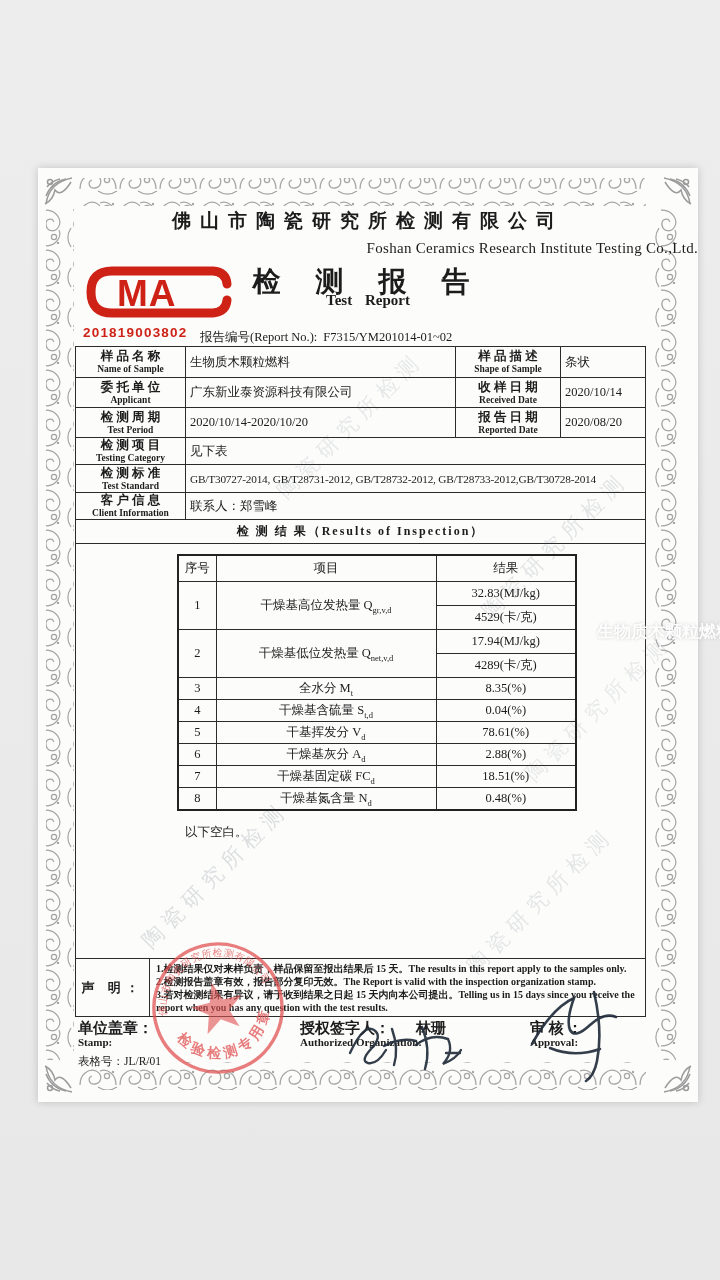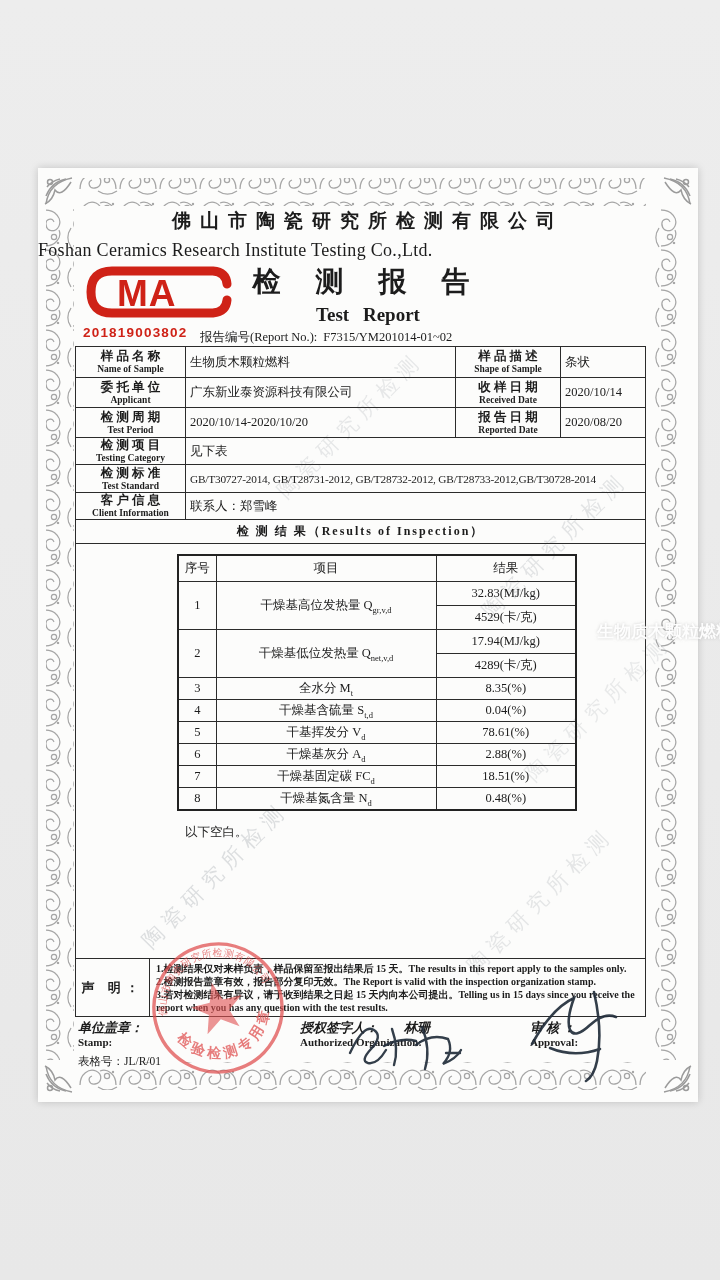--- a/index.html
+++ b/index.html
@@ -12,26 +12,26 @@
   .frame-svg{position:absolute;left:0;top:0;}
   
   .wm{position:absolute;white-space:nowrap;font-size:21px;letter-spacing:7px;
     color:#9aa0a6;opacity:.32;transform:translate(-50%,-50%) rotate(-45deg);pointer-events:none;}
   .wm-white{position:absolute;left:597px;top:620px;width:140px;white-space:nowrap;
     font-size:17px;font-weight:bold;color:rgba(255,255,255,.95);
     text-shadow:0 0 3px rgba(170,170,170,.55);z-index:7;}
   
   .company-cn{position:absolute;left:0;right:0;top:40px;text-align:center;
     font-size:19px;font-weight:bold;letter-spacing:9px;white-space:nowrap;}
-  .company-en{position:absolute;left:0;right:0;top:72px;text-align:left;
-    font-size:18px;letter-spacing:.3px;}
+  .company-en{position:absolute;left:0;right:0;top:72px;text-align:right;
+    font-size:15px;letter-spacing:.3px;}
   .title-cn{position:absolute;left:0;right:0;top:95px;text-align:center;
     font-size:28px;font-weight:bold;letter-spacing:14px;}
-  .title-en{position:absolute;left:0;right:0;top:136px;text-align:center;
-    font-size:19px;word-spacing:9px;font-weight:600;}
+  .title-en{position:absolute;left:0;right:0;top:124px;text-align:center;
+    font-size:15px;word-spacing:9px;font-weight:600;}
   .cma{position:absolute;left:45px;top:96px;width:160px;text-align:left;}
   .cma-num{font-size:13.5px;font-weight:bold;color:#cf2217;letter-spacing:1.2px;
     font-family:"Liberation Sans",sans-serif;margin-top:1px;}
   .report-no{position:absolute;left:162px;top:161px;font-size:12.5px;white-space:nowrap;}
   .report-no .val{margin-left:6px;}
   
   .doc-table{position:absolute;left:37px;top:178px;width:570px;border-collapse:collapse;
     table-layout:fixed;}
   .doc-table td{border:1.5px solid #2b2b2b;padding:0 4px;overflow:hidden;}
   .lab{text-align:center;}
@@ -53,21 +53,21 @@
   .blank-note{margin:13px 0 0 105px;font-size:12.5px;}
   
   .stmt-wrap{display:flex;align-items:stretch;}
   .stmt-lab{width:73px;flex:0 0 73px;border-right:1.5px solid #2b2b2b;display:flex;
     align-items:center;justify-content:center;font-size:13px;font-weight:bold;
     letter-spacing:5px;white-space:nowrap;}
   .stmt-body{flex:1;padding:3px 6px 2px 6px;font-size:10px;font-weight:600;
     line-height:13px;}
   
   .fline{position:absolute;white-space:nowrap;}
-  .f-cn{font-size:13px;font-weight:bold;font-style:italic;}
+  .f-cn{font-size:15px;font-weight:bold;}
   .f-en{font-size:11px;font-weight:bold;}
   .f-form{font-size:11.5px;}
   .signer-name{margin-left:26px;font-weight:bold;}
   .sig{position:absolute;z-index:6;}
   .stamp{position:absolute;left:110px;top:770px;z-index:8;transform:rotate(-14deg);
     opacity:.88;pointer-events:none;}
 </style>
 </head>
 <body>
 

